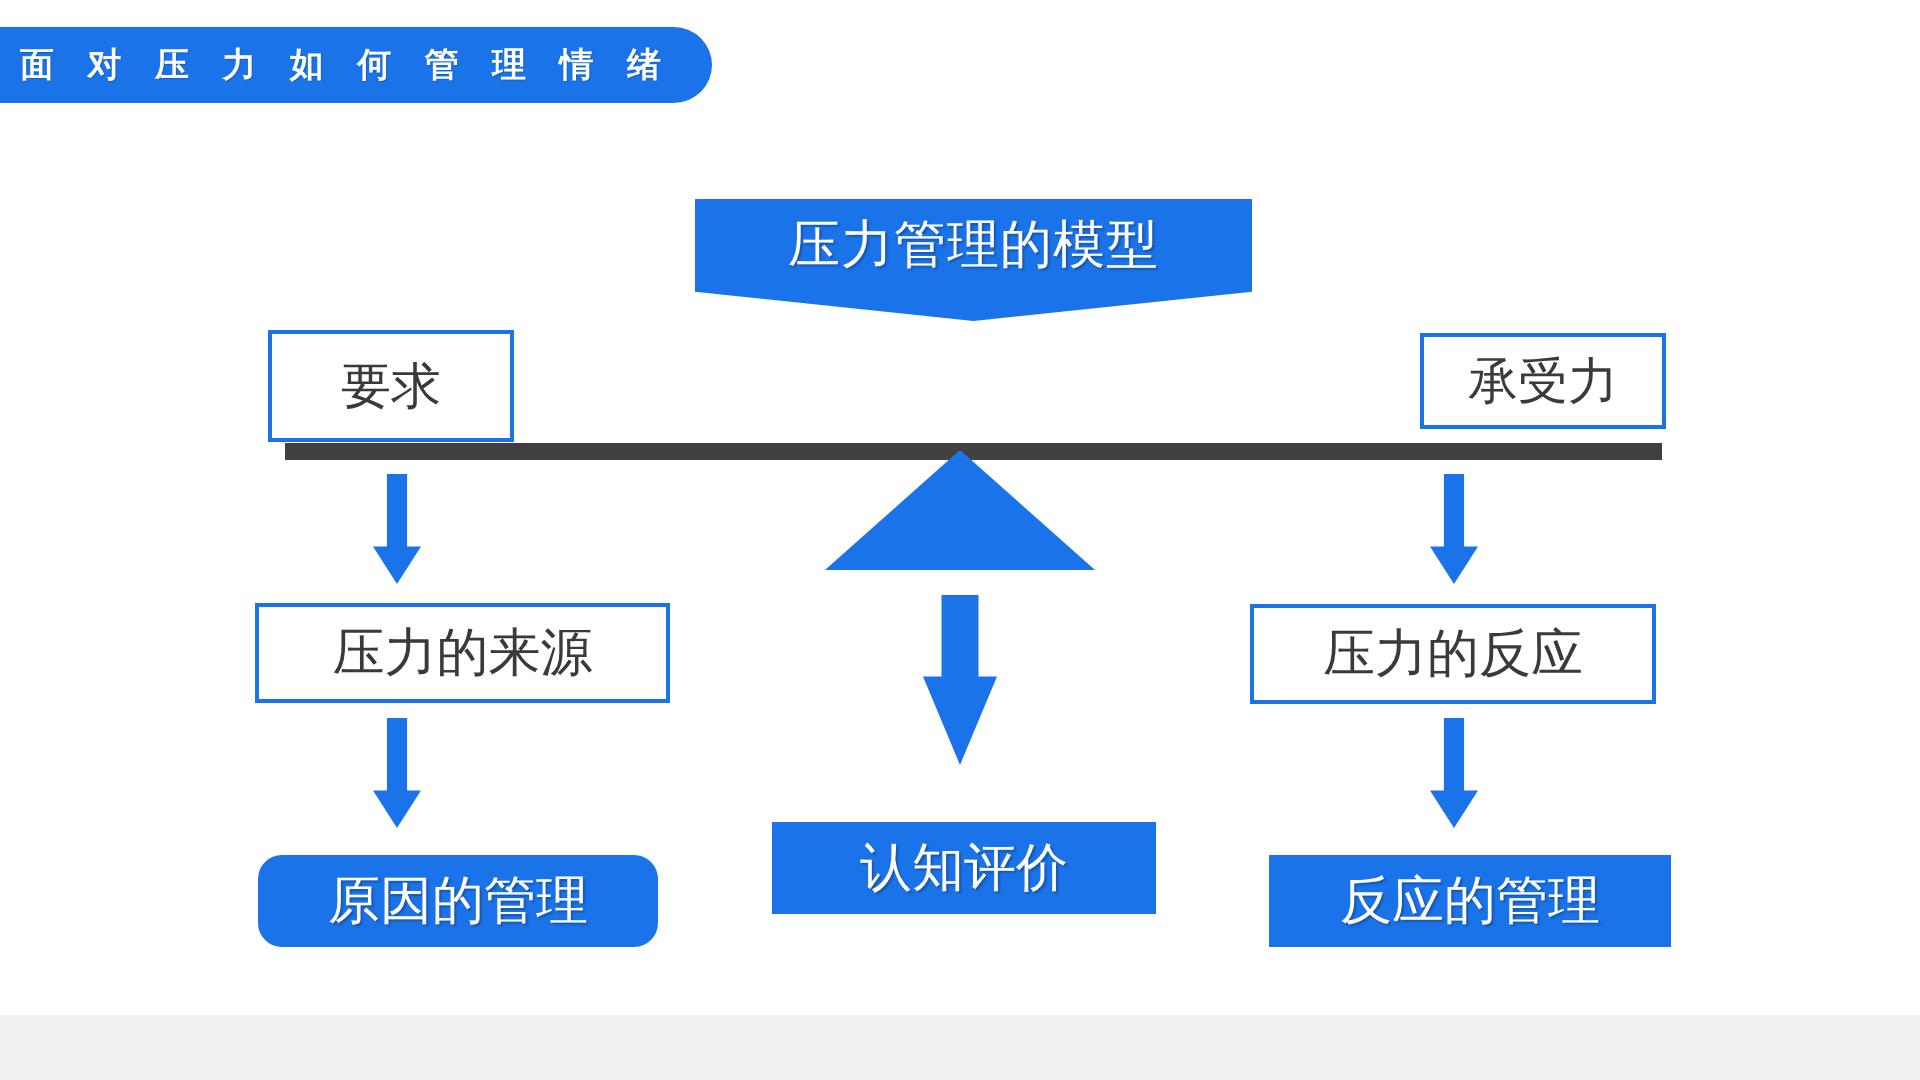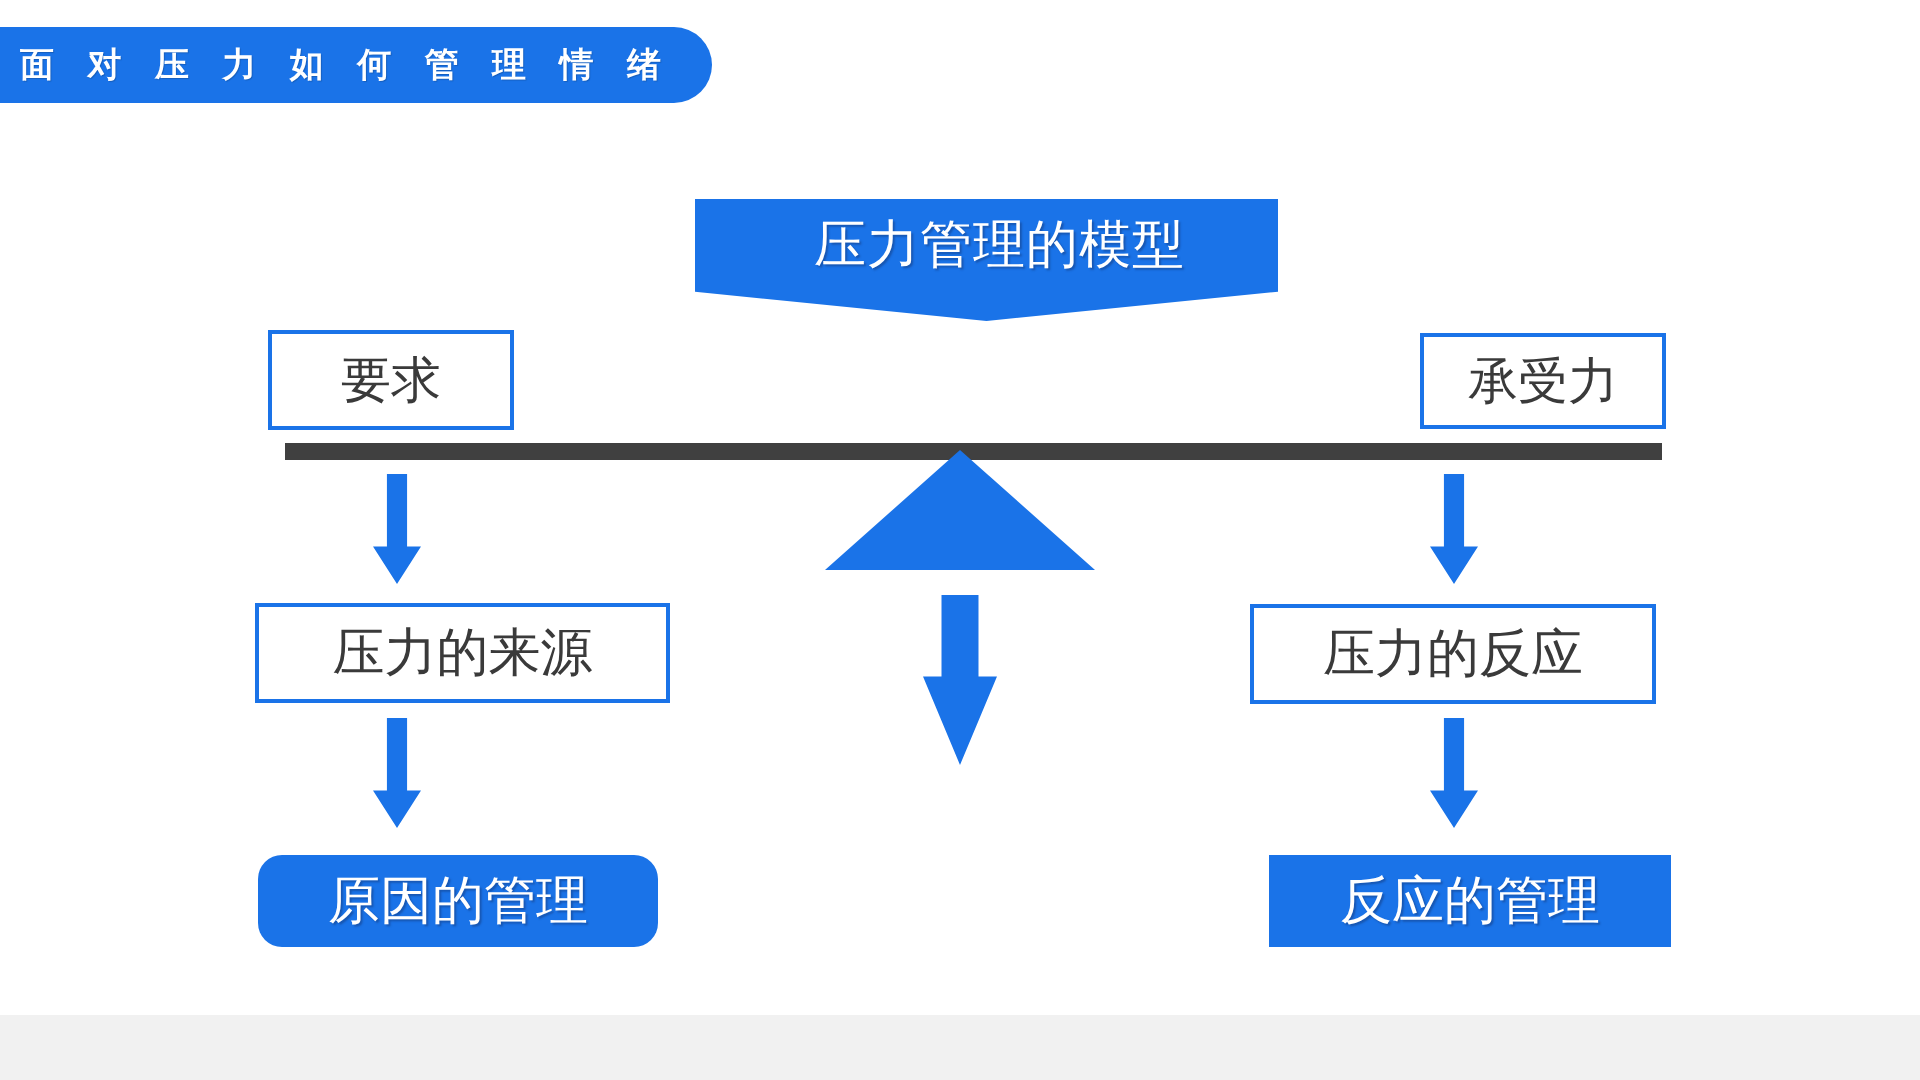--- a/index.html
+++ b/index.html
@@ -52,21 +52,20 @@
     position: absolute;
     left: 695px;
     top: 199px;
     width: 557px;
     height: 122px;
     background: #1a73e8;
     -webkit-clip-path: polygon(0 0, 100% 0, 100% 76%, 50% 100%, 0 76%);
     clip-path: polygon(0 0, 100% 0, 100% 76%, 50% 100%, 0 76%);
     display: flex;
     justify-content: center;
-    padding-left: 26px;
   }
   .pentagon-label {
     color: #ffffff;
     font-size: 52px;
     line-height: 1;
     padding-top: 20px;
     letter-spacing: 1px;
     text-shadow: 2px 2px 2px rgba(20,50,110,0.45);
     white-space: nowrap;
   }
@@ -81,21 +80,21 @@
     align-items: center;
     justify-content: center;
   }
   .box-outline span {
     color: #3a3a3a;
     font-size: 50px;
     line-height: 1;
     white-space: nowrap;
   }
 
-  #box-demand   { left: 268px;  top: 330px; width: 246px; height: 100px; }
+  #box-demand   { left: 268px;  top: 330px; width: 246px; height: 112px; }
   #box-capacity { left: 1420px; top: 333px; width: 246px; height: 96px; }
 
   #box-source   { left: 255px;  top: 603px; width: 415px; height: 100px; }
   #box-response { left: 1250px; top: 604px; width: 406px; height: 100px; }
   #box-source span, #box-response span { font-size: 52px; }
 
   
   .box-filled {
     position: absolute;
     background: #1a73e8;
@@ -197,19 +196,22 @@
   </div>
 
   <div class="arrow-down" id="arrow-center"></div>
 
   <div class="arrow-down" id="arrow-left-bottom"></div>
   <div class="arrow-down" id="arrow-right-bottom"></div>
 
   <div class="box-filled" id="box-cause-mgmt">
     <span>原因的管理</span>
   </div>
+  <div class="box-filled" id="box-appraisal">
+    <span>认知评价</span>
+  </div>
   <div class="box-filled" id="box-response-mgmt">
     <span>反应的管理</span>
   </div>
 
 </div>
 
 <div class="bottom-strip"></div>
 
 </body></html>

